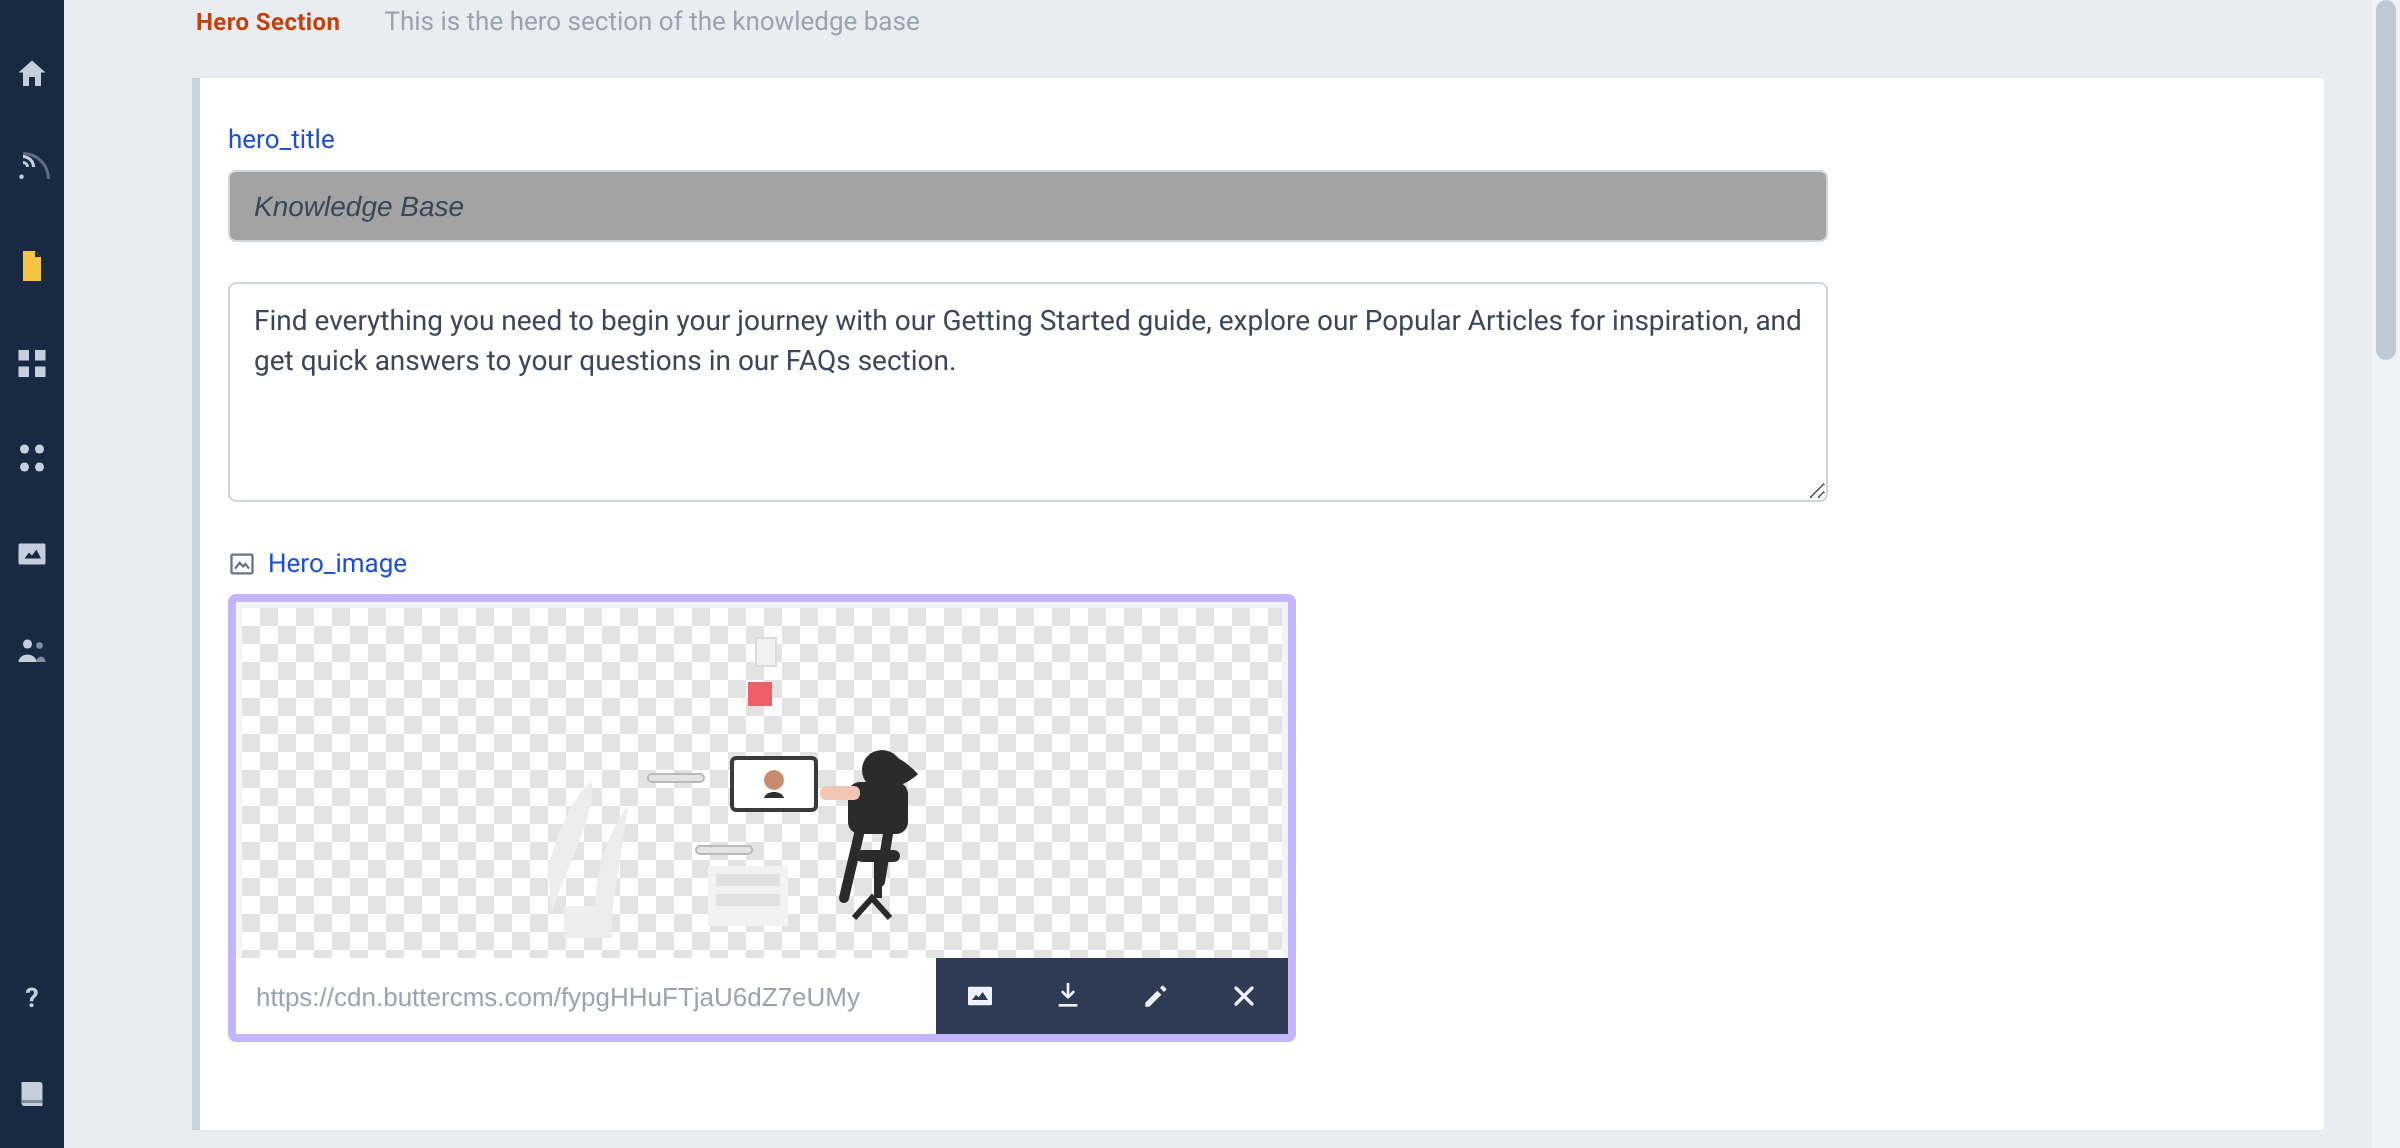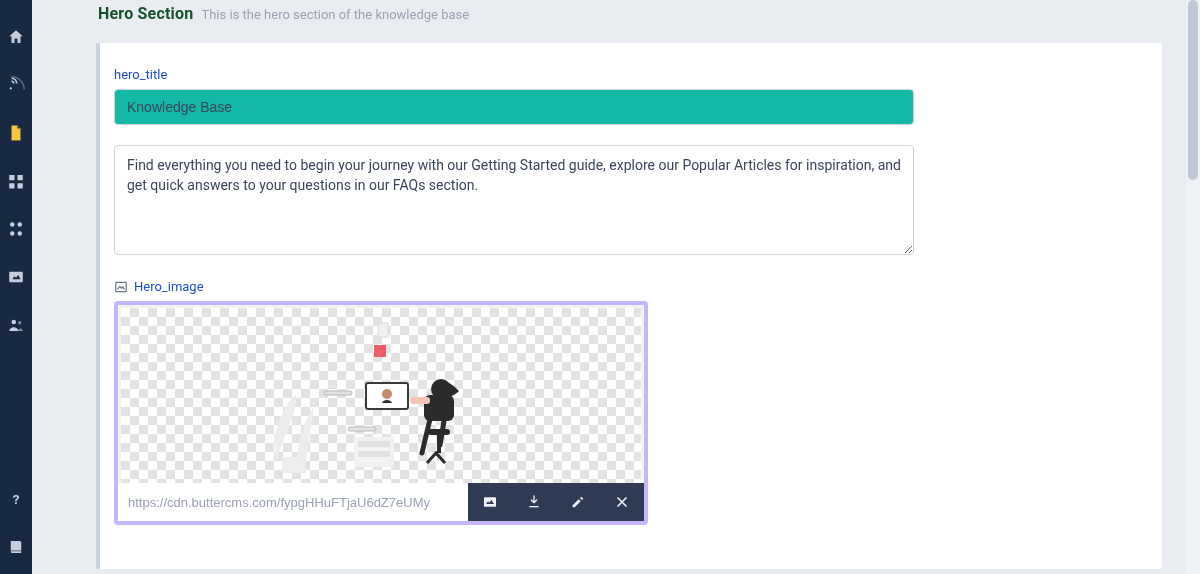--- a/index.html
+++ b/index.html
@@ -26,45 +26,46 @@
     .sidebar .spacer { flex: 1; }
     .sidebar .bottom { display: flex; flex-direction: column; align-items: center; gap: 30px; padding-bottom: 18px; }
 
     .main { flex: 1; height: 100%; overflow: hidden; position: relative; }
     .main-inner { height: 100%; overflow-y: auto; }
 
     .section-header {
       display: flex; align-items: baseline;
       padding: 4px 40px 20px 66px;
     }
-    .section-title { font-size: 16px; font-weight: 700; color: #14532d; letter-spacing: .2px; }
-    .section-sub { font-size: 13px; color: #9aa3b2; margin-left: 8px; }
+    .section-title { font-size: 12px; font-weight: 700; color: #c2410c; letter-spacing: .2px; }
+    .section-sub { font-size: 13px; color: #9aa3b2; margin-left: 22px; }
 
     .form-panel {
       background: #ffffff;
       margin: 0 38px 40px 64px;
       border-left: 4px solid #c9d2de;
       border-radius: 0 2px 2px 0;
       padding: 24px 24px 24px 14px;
       min-height: 520px;
     }
 
     .field { margin-bottom: 20px; }
     .field-label { display: block; font-size: 13px; color: #1d4ed8; margin-bottom: 7px; }
-    .field-label.with-icon { display: flex; align-items: center; gap: 6px; }
+    .field-label.with-icon { display: flex; align-items: flex-start; gap: 6px; }
 
     .text-input {
       width: 800px; max-width: 100%;
       height: 36px;
       border: 1px solid #cfd5dd;
       border-radius: 4px;
       padding: 0 12px;
       font-size: 14px;
       color: #3a465a;
-      background: #14b8a6;
+      background: #a3a3a3;
+      font-style: italic;
     }
 
     .textarea-input {
       width: 800px; max-width: 100%;
       height: 110px;
       border: 1px solid #cfd5dd;
       border-radius: 4px;
       padding: 10px 12px;
       font-size: 14px;
       color: #3a465a;

